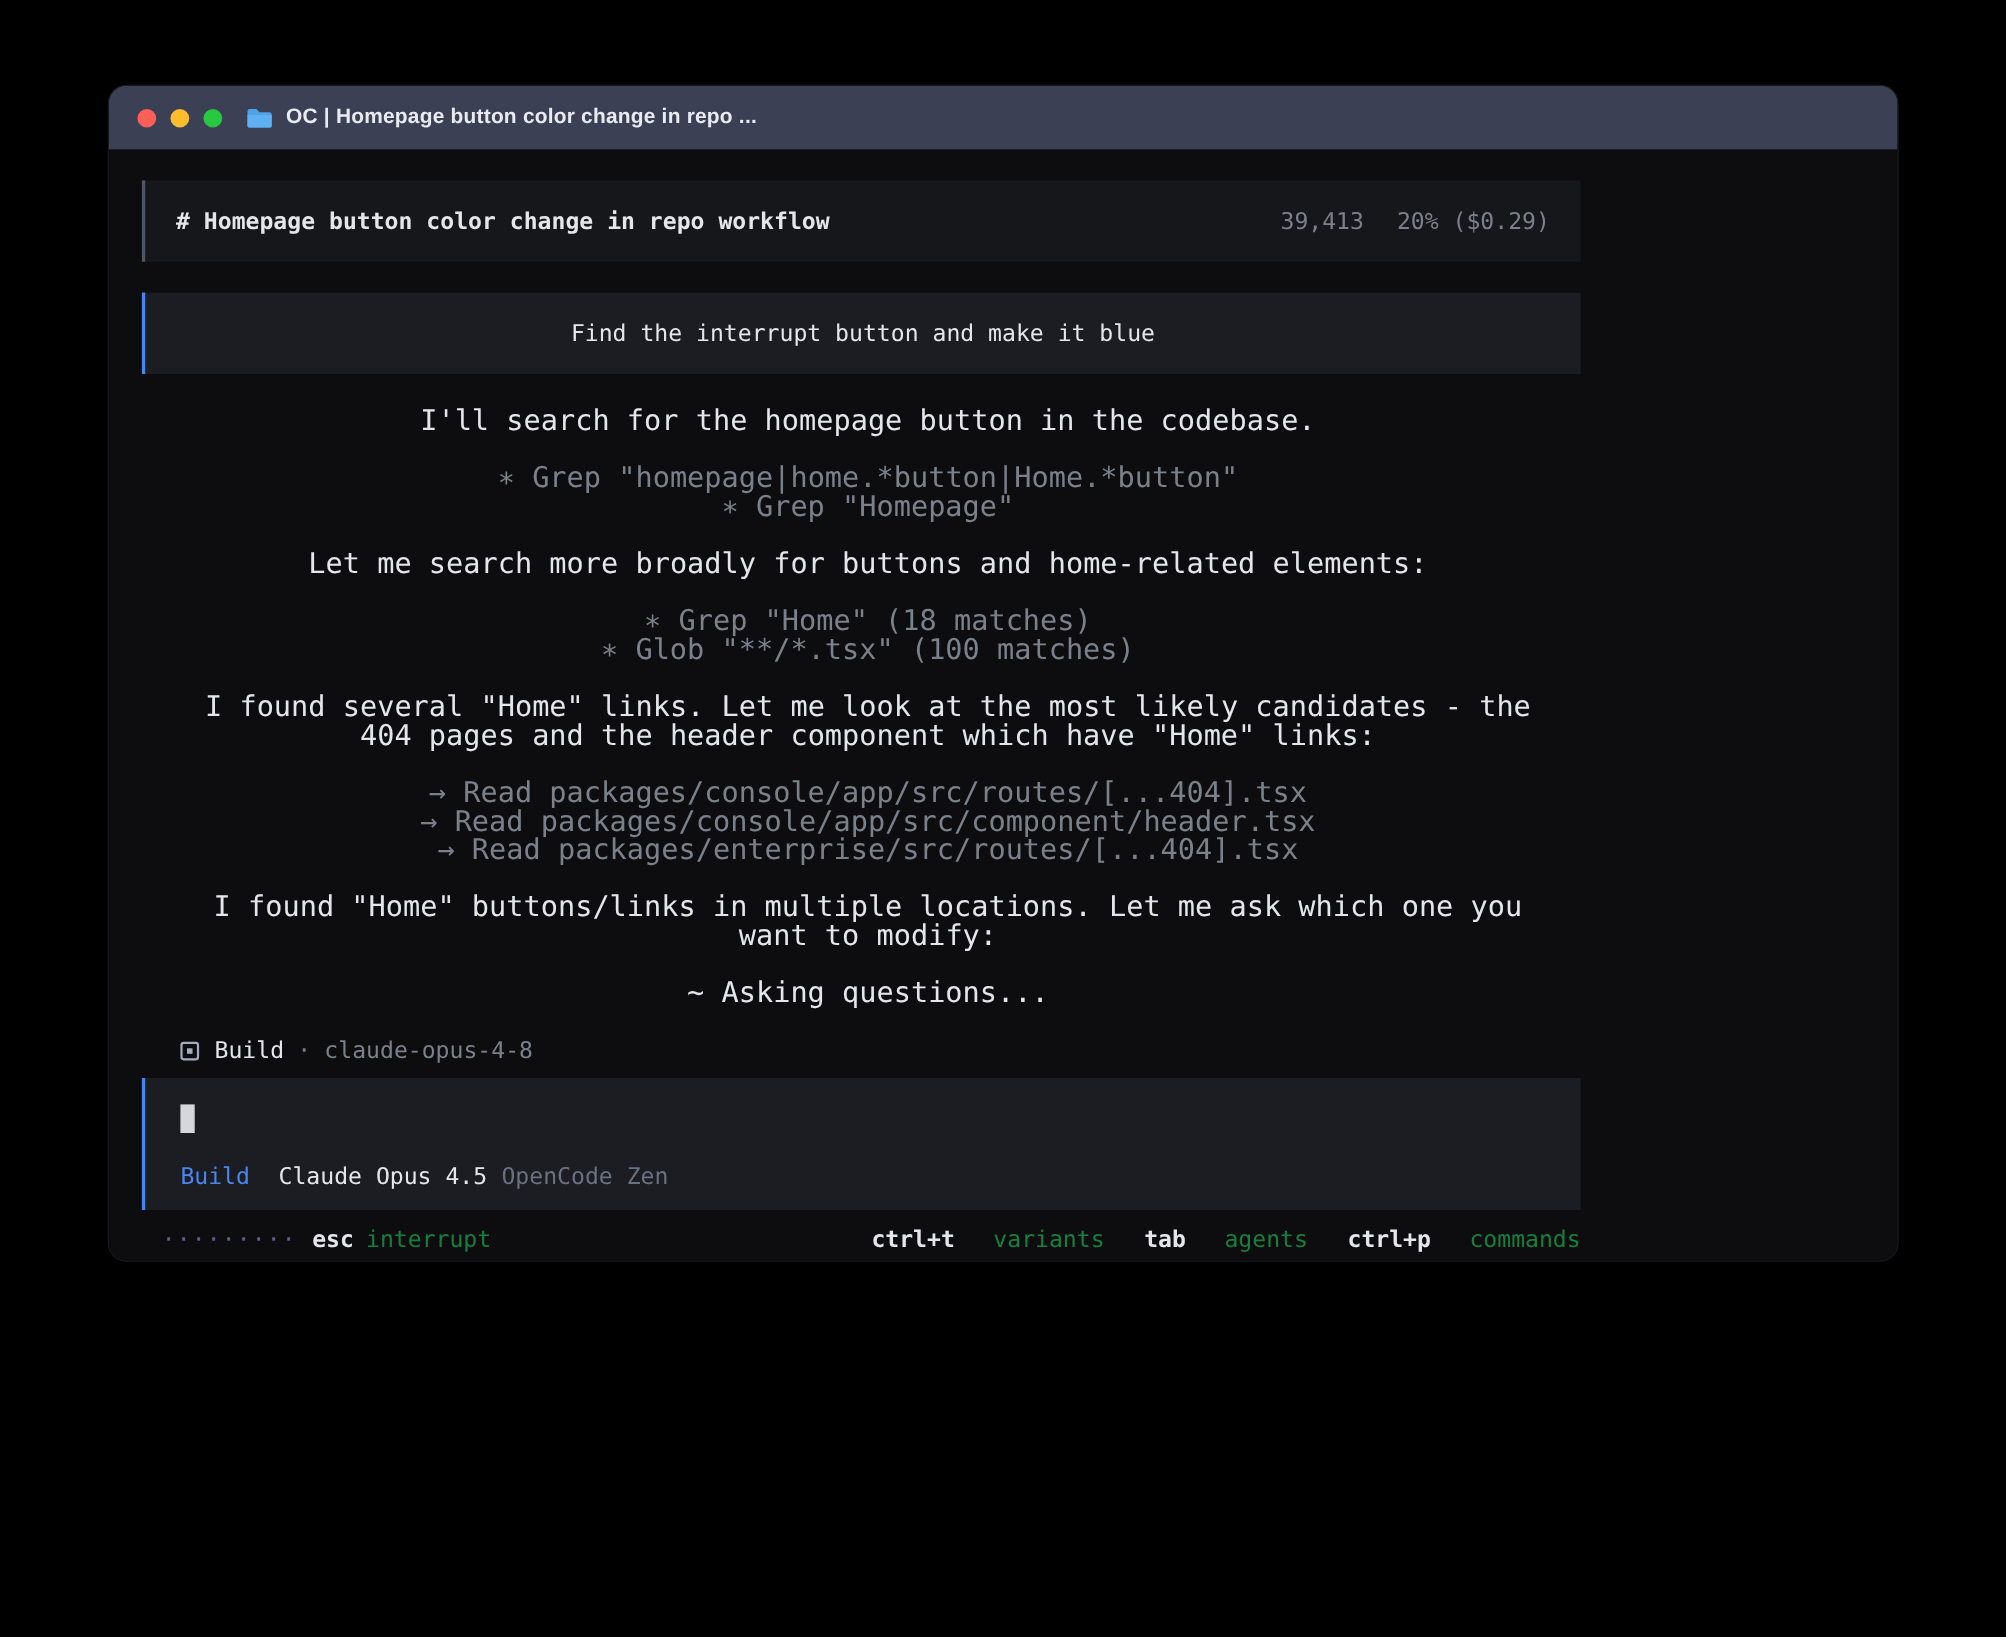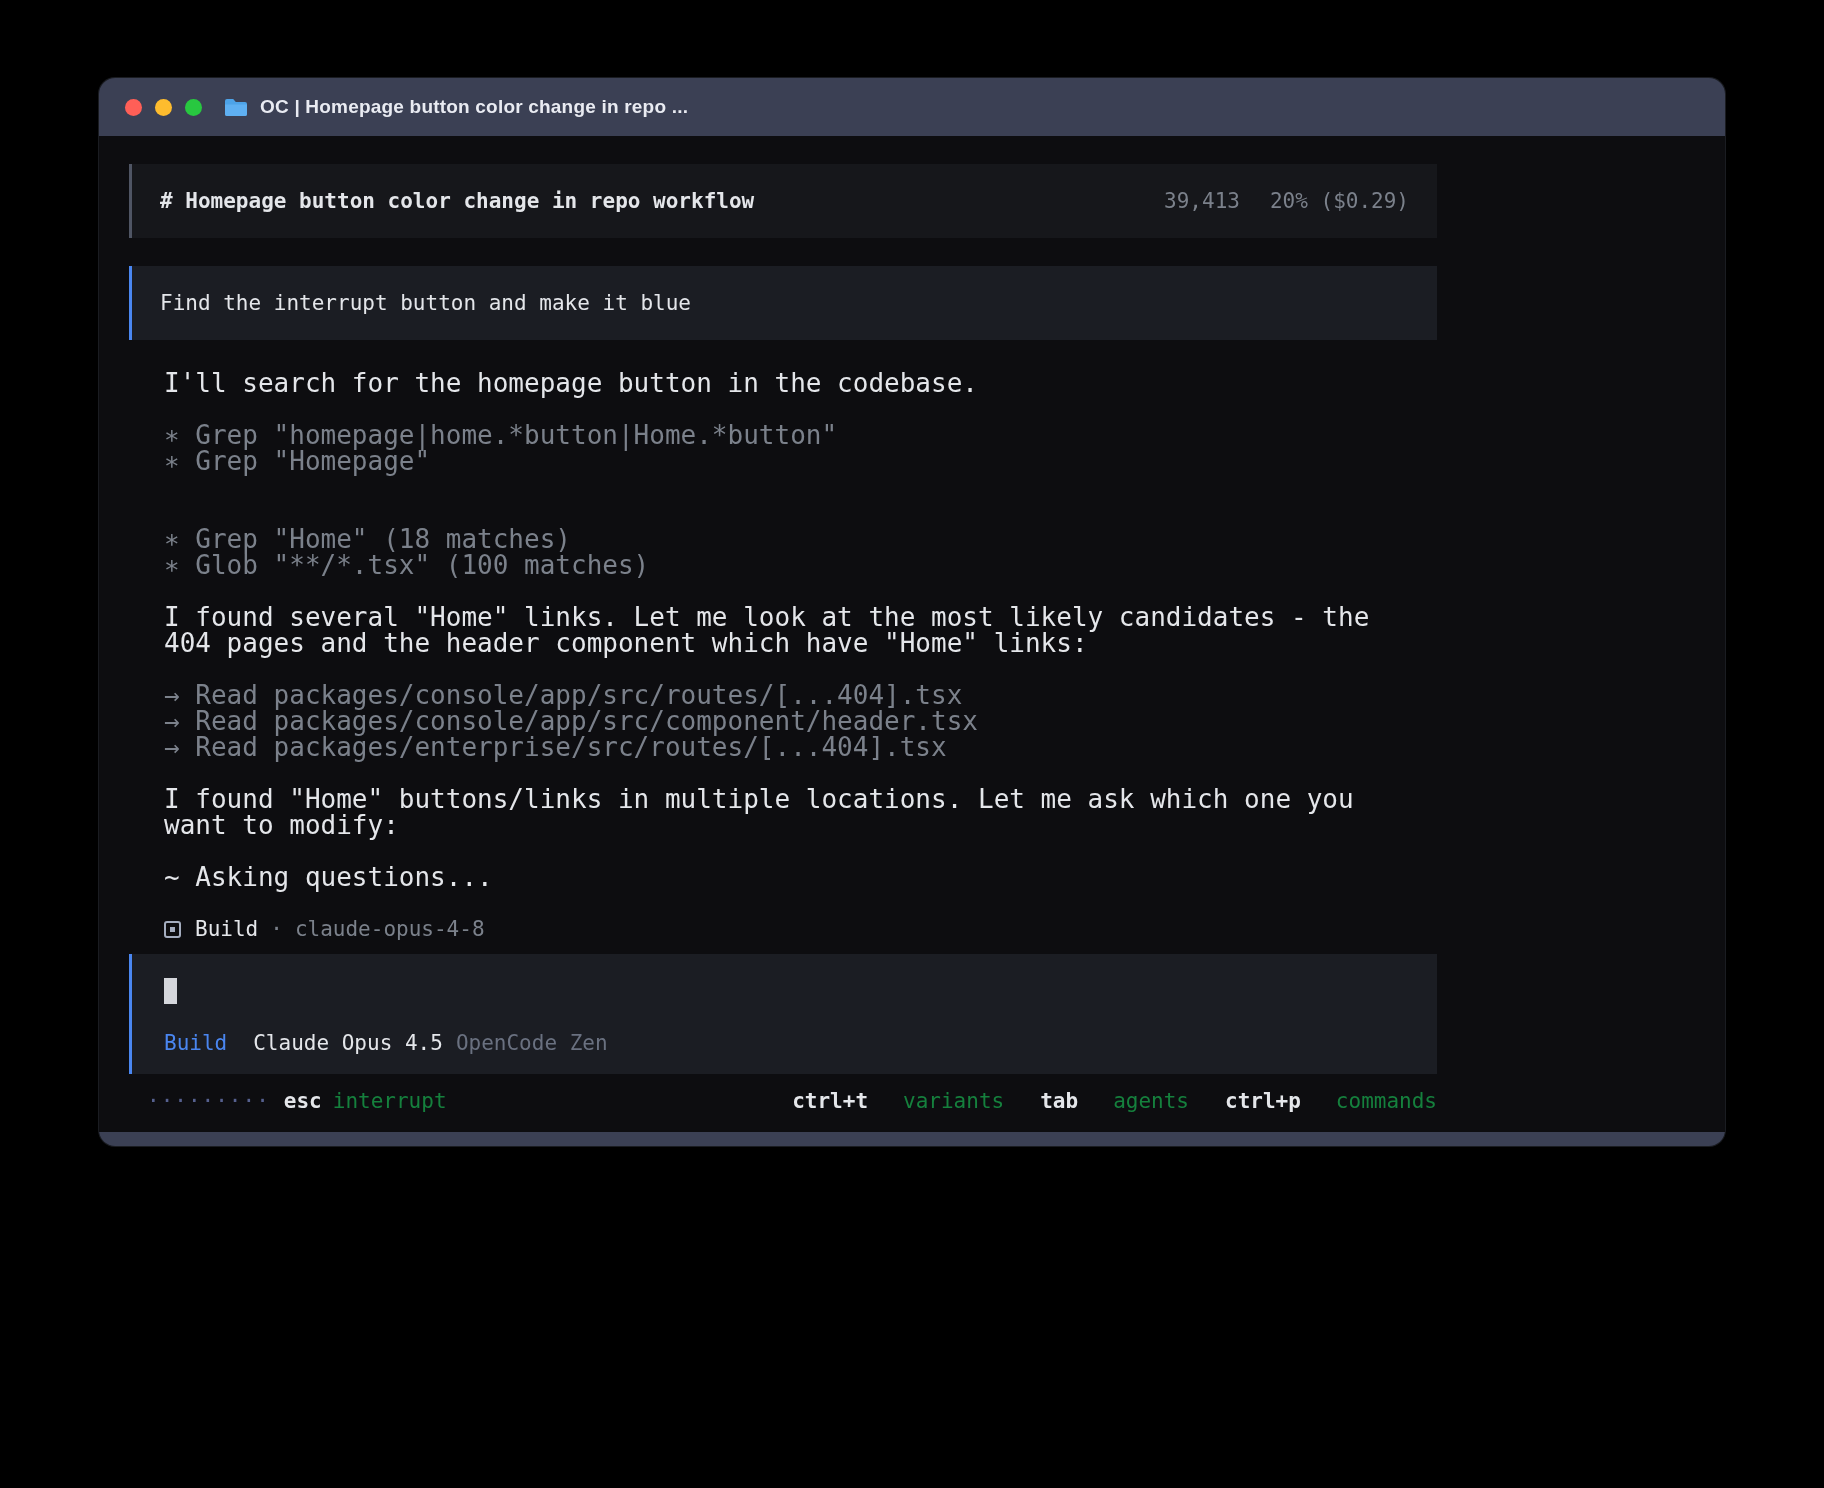--- a/index.html
+++ b/index.html
@@ -2,21 +2,21 @@
 <html style="--accent-blue: #4a86f0; --titlebar: #3b4054; --close: #ff5f57; --minimize: #febc2e; --zoom: #28c840; --folder-icon: #4da3e8;"><head>
 <meta charset="utf-8">
 <style>
   html,body{margin:0;padding:0;background:#000;}
   body{width:1824px;height:1488px;position:relative;overflow:hidden;
        font-family:"DejaVu Sans Mono","Liberation Mono",monospace;}
 
   .window{position:absolute;left:99px;top:78px;width:1626px;height:1068px;
           background:#0d0d10;border-radius:16px;overflow:hidden;
           display:flex;flex-direction:column;
-          box-shadow:0 0 0 1px rgba(120,128,150,0.22), 0 24px 60px rgba(0,0,0,0.6);}
+          box-shadow:0 0 0 1px rgba(120,128,150,0.22), 0 24px 60px rgba(0,0,0,0.6);text-align:center;}
 
   
   .titlebar{height:58px;flex:0 0 58px;background:var(--titlebar,#3b4054);
             display:flex;align-items:center;padding:0 26px;}
   .traffic-lights{display:flex;align-items:center;gap:13px;}
   .tl{width:17px;height:17px;border-radius:50%;display:inline-block;}
   .tl.close{background:var(--close,#ff5f57);}
   .tl.min{background:var(--minimize,#febc2e);}
   .tl.max{background:var(--zoom,#28c840);}
   .folder-icon{margin-left:22px;display:inline-flex;align-items:center;}
@@ -111,20 +111,21 @@
     <div class="block user-block">
       <span>Find the interrupt button and make it blue</span>
     </div>
 
     <div class="transcript" id="transcript">
         <div class="line text">I'll search for the homepage button in the codebase.</div>
         <div class="line blank"></div>
         <div class="line tool">∗ Grep "homepage|home.*button|Home.*button"</div>
         <div class="line tool">∗ Grep "Homepage"</div>
         <div class="line blank"></div>
+        <div class="line text">Let me search more broadly for buttons and home-related elements:</div>
         <div class="line blank"></div>
         <div class="line tool">∗ Grep "Home" (18 matches)</div>
         <div class="line tool">∗ Glob "**/*.tsx" (100 matches)</div>
         <div class="line blank"></div>
         <div class="line text">I found several "Home" links. Let me look at the most likely candidates - the 404 pages and the header component which have "Home" links:</div>
         <div class="line blank"></div>
         <div class="line tool">→ Read packages/console/app/src/routes/[...404].tsx</div>
         <div class="line tool">→ Read packages/console/app/src/component/header.tsx</div>
         <div class="line tool">→ Read packages/enterprise/src/routes/[...404].tsx</div>
         <div class="line blank"></div>

